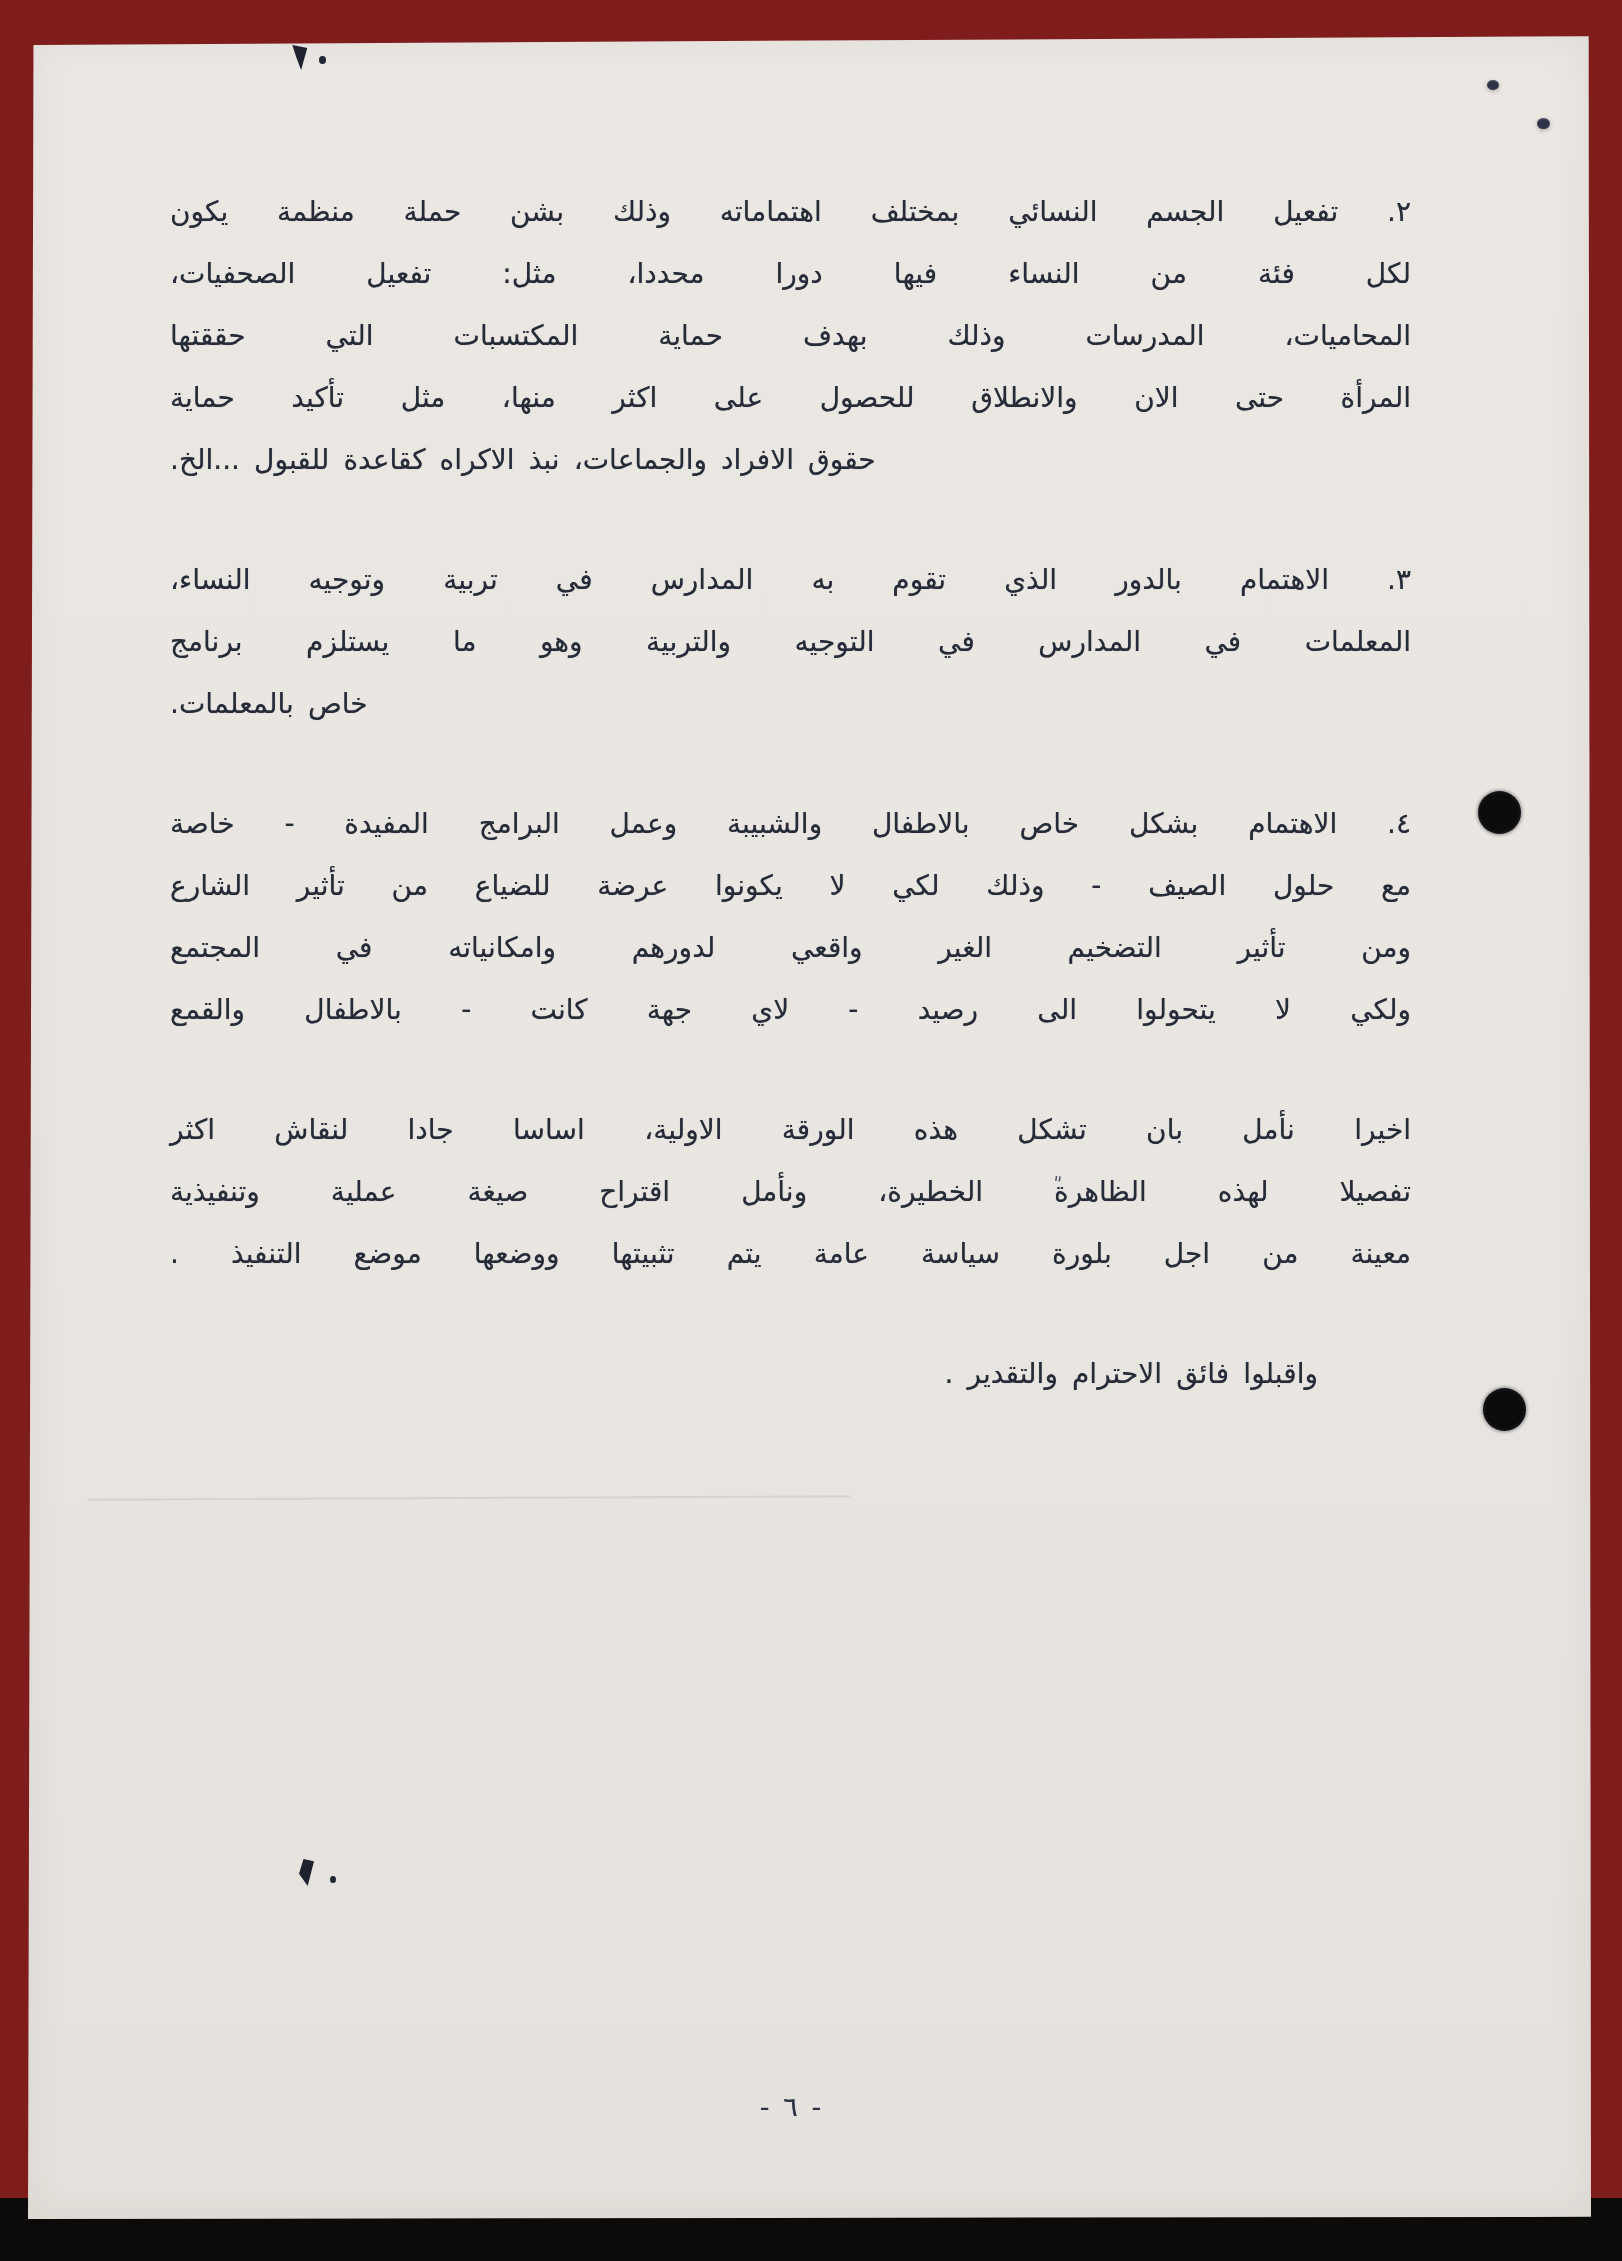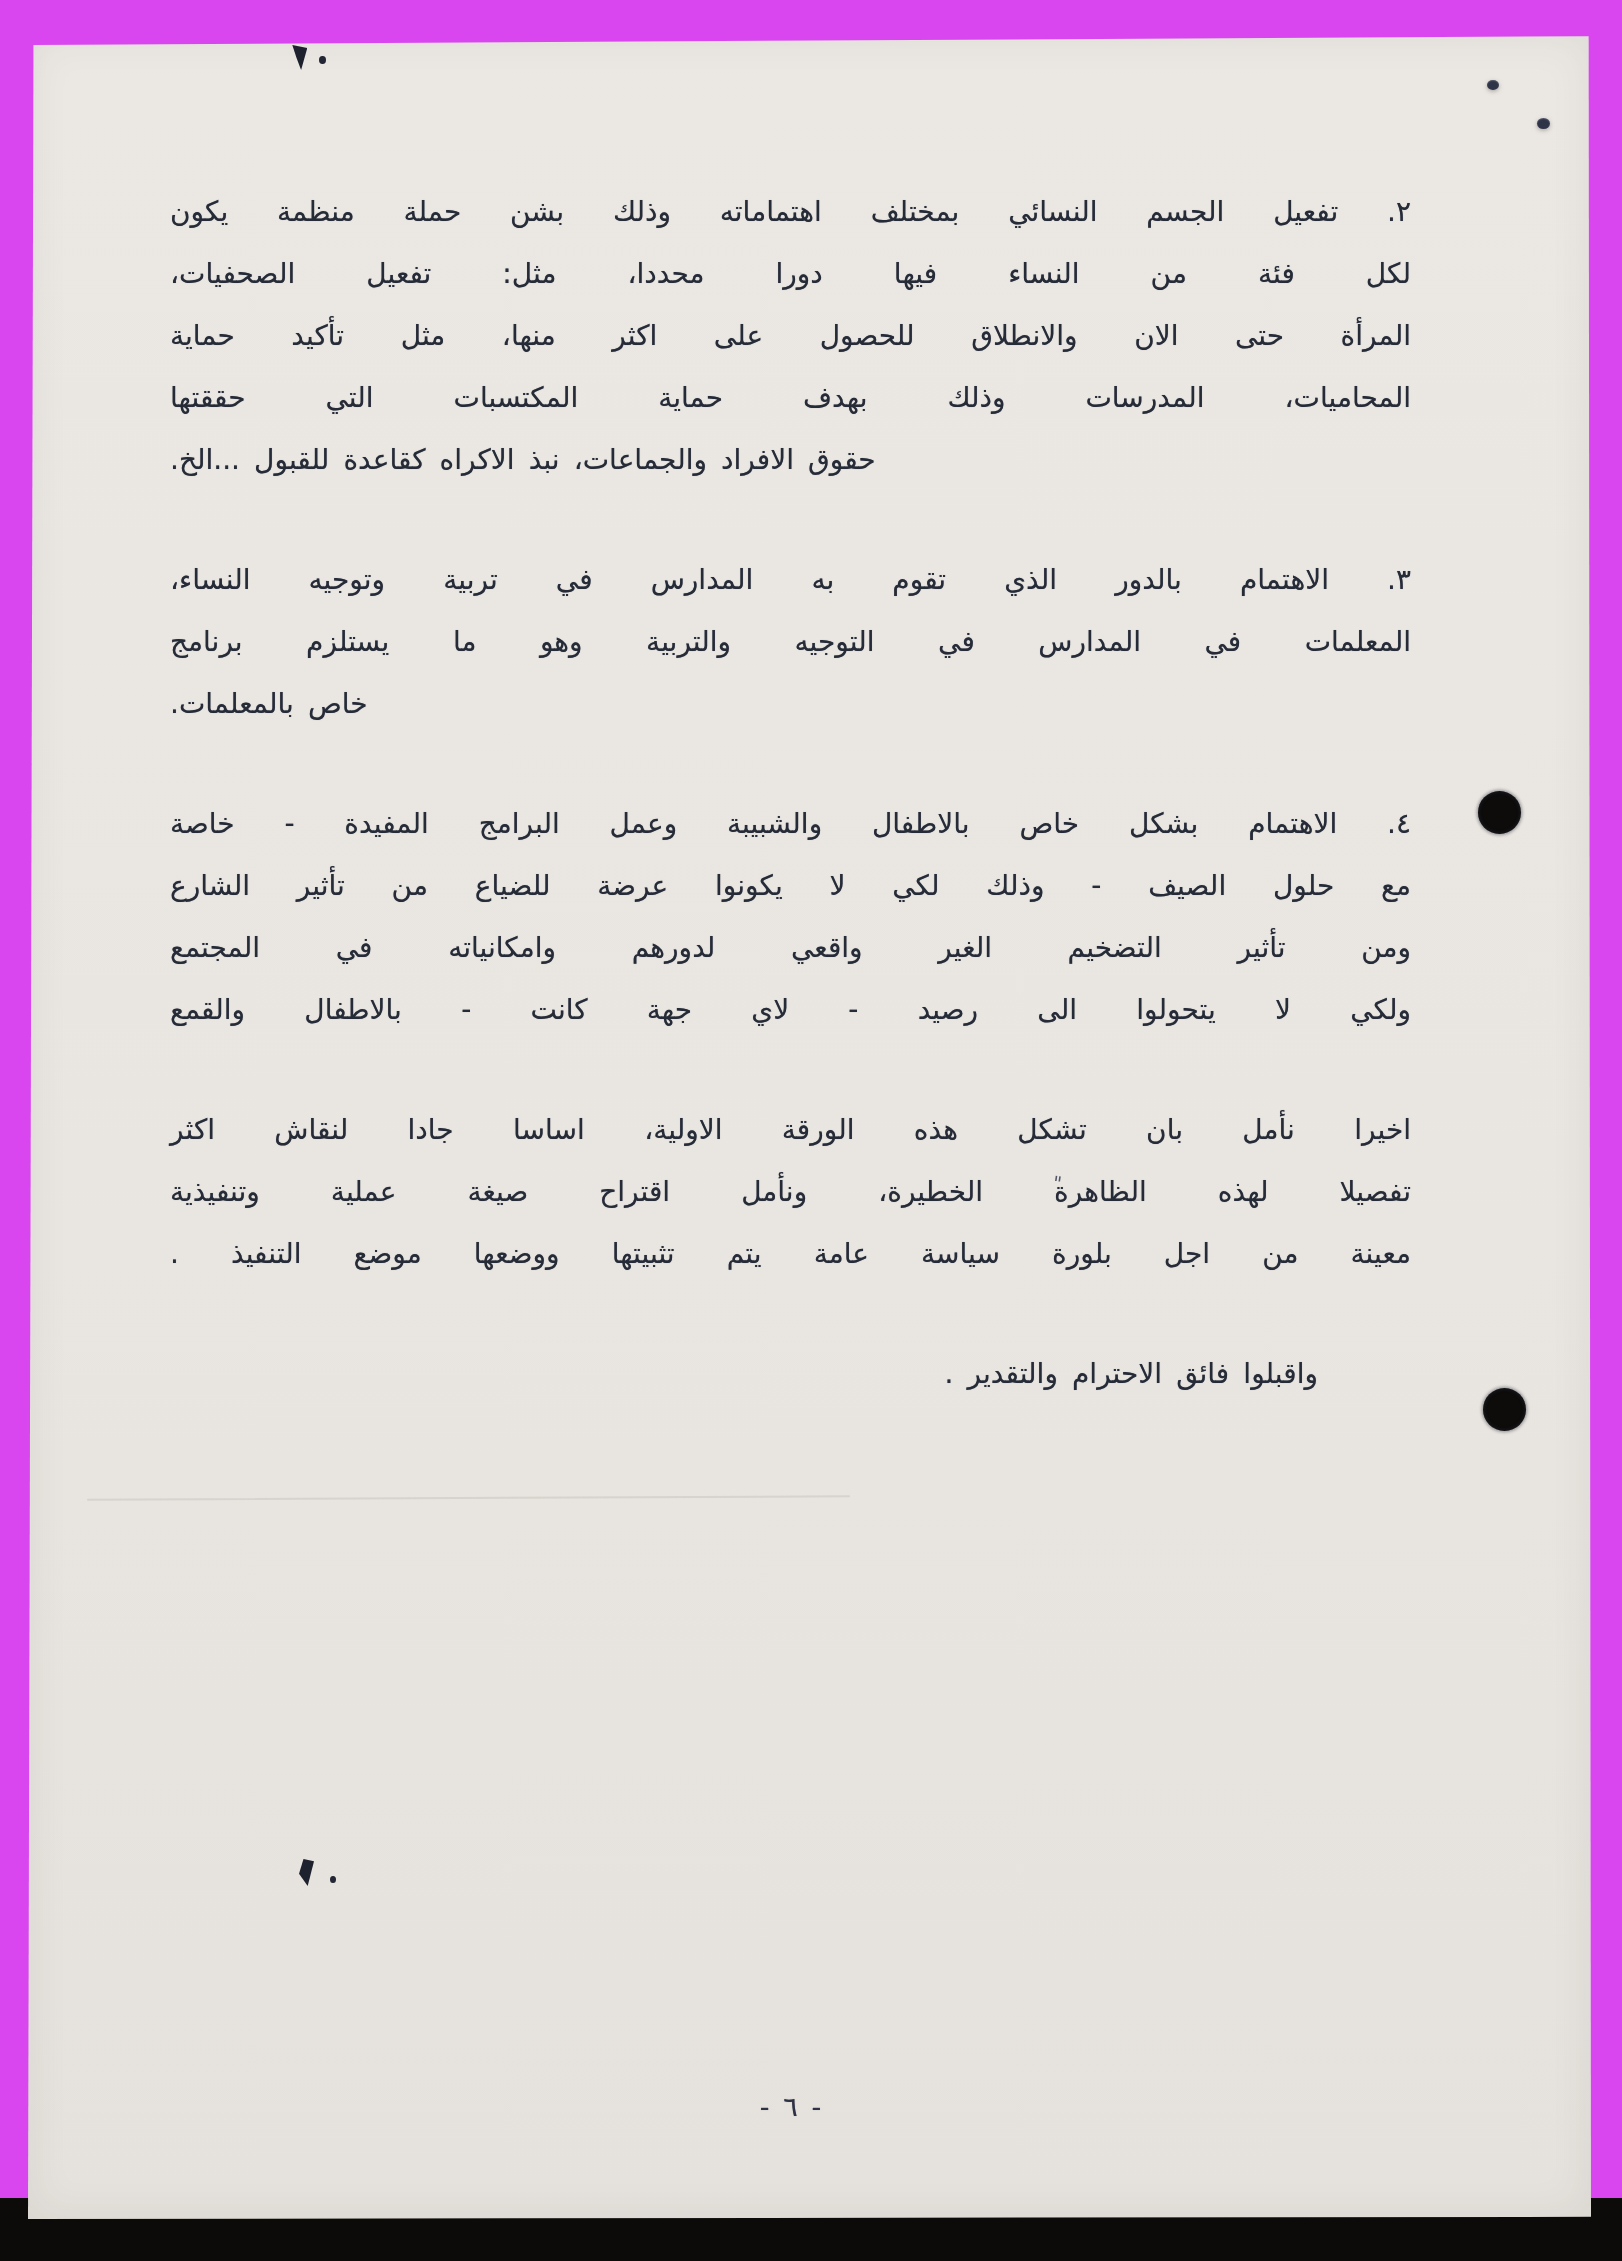--- a/index.html
+++ b/index.html
@@ -2,21 +2,21 @@
 <html lang="ar" style="font-size:12px"><head>
 <meta charset="utf-8">
 <style>
   html,body{margin:0;padding:0;}
   body{
     width:1622px;height:2261px;
     background:#0c0b09;
     font-family:"DejaVu Sans",sans-serif;
     overflow:hidden;
   }
-  #screen{position:relative;width:1622px;height:2198px;background:#d946ef;}
+  #screen{position:relative;width:1622px;height:2198px;background:#7f1d1d;}
 
   
   .paper{
     position:absolute;left:28px;top:34px;width:1563px;height:2185px;
     background:linear-gradient(180deg,#ebe8e4 0%,#e9e6e2 55%,#e5e2dd 100%);
     clip-path:polygon(0.35% 0.5%, 99.85% 0.1%, 100% 99.9%, 0% 100%);
     box-shadow:inset 0 0 44px rgba(60,50,40,0.08);
   }
 
   
@@ -100,22 +100,22 @@
 <body>
 
 <div id="screen">
   <div class="paper">
 
     <div class="text-block">
       <div>
           <div class="para">
             <div class="line full"><span class="para-num">٢.</span> <span>تفعيل الجسم النسائي بمختلف اهتماماته وذلك بشن حملة منظمة يكون</span></div>
             <div class="line full">لكل فئة من النساء فيها دورا محددا، مثل: تفعيل الصحفيات،</div>
+            <div class="line full">المحاميات، المدرسات وذلك بهدف حماية المكتسبات التي حققتها</div>
             <div class="line full">المرأة حتى الان والانطلاق للحصول على اكثر منها، مثل تأكيد حماية</div>
-            <div class="line full">المحاميات، المدرسات وذلك بهدف حماية المكتسبات التي حققتها</div>
             <div class="line">حقوق الافراد والجماعات، نبذ الاكراه كقاعدة للقبول ...الخ.</div>
           </div>
           <div class="para">
             <div class="line full"><span class="para-num">٣.</span> <span>الاهتمام بالدور الذي تقوم به المدارس في تربية وتوجيه النساء،</span></div>
             <div class="line full">المعلمات في المدارس في التوجيه والتربية وهو ما يستلزم برنامج</div>
             <div class="line">خاص بالمعلمات.</div>
           </div>
           <div class="para">
             <div class="line full"><span class="para-num">٤.</span> <span>الاهتمام بشكل خاص بالاطفال والشبيبة وعمل البرامج المفيدة - خاصة</span></div>
             <div class="line full">مع حلول الصيف - وذلك لكي لا يكونوا عرضة للضياع من تأثير الشارع</div>

